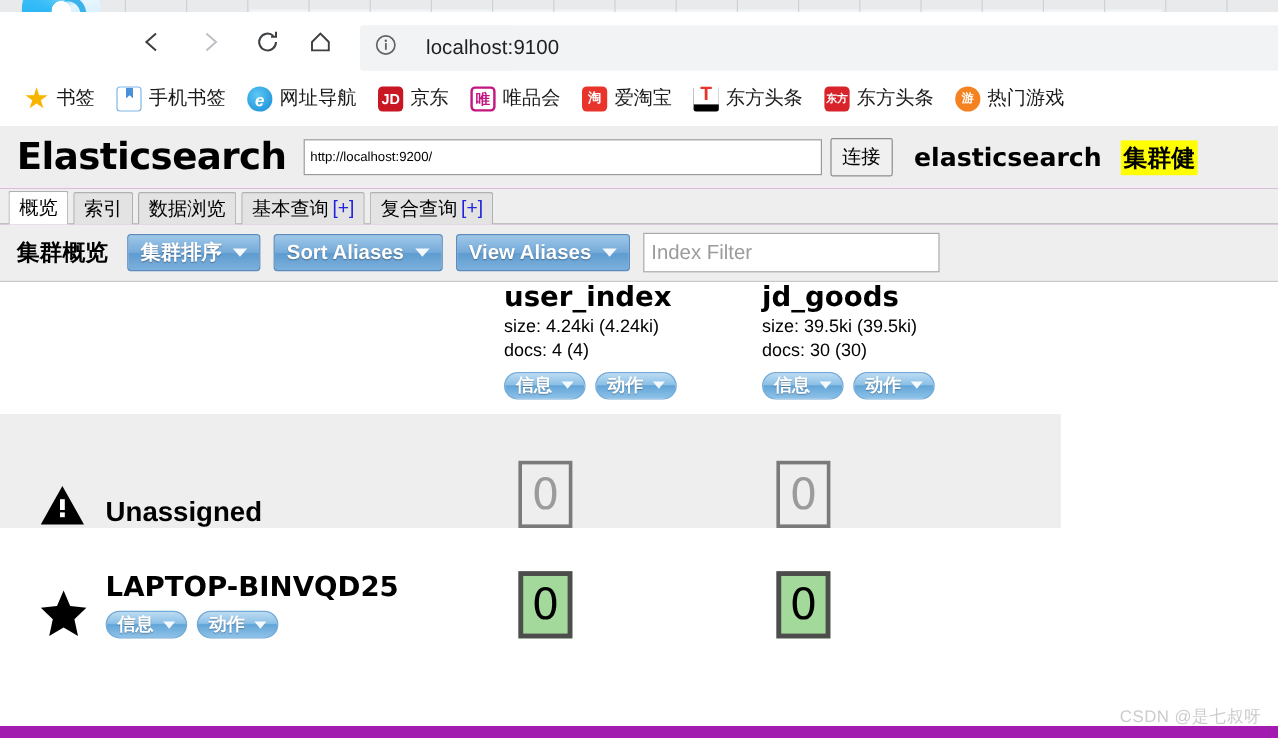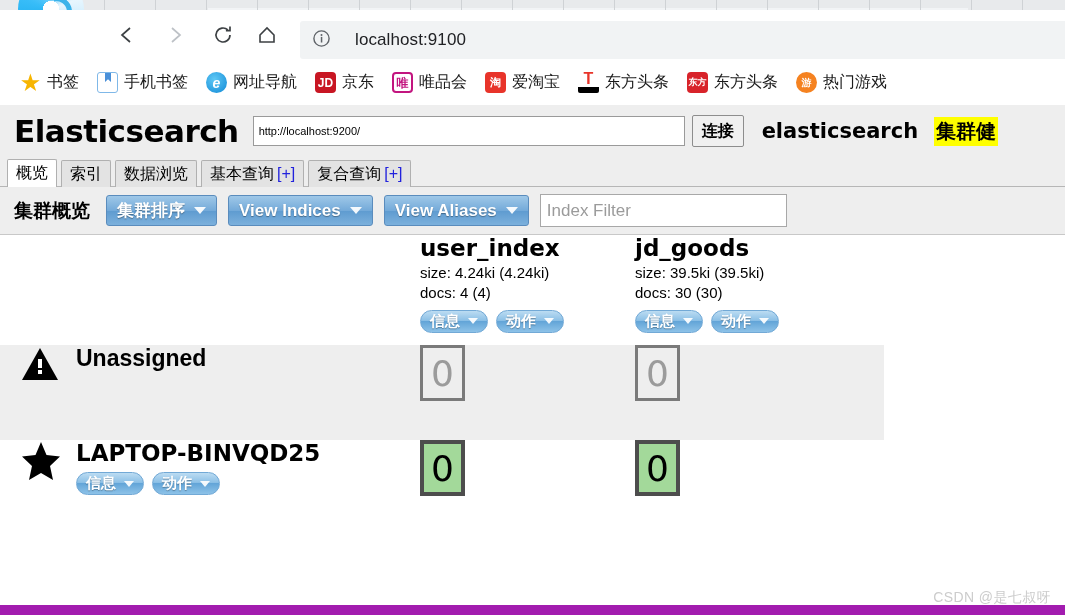--- a/index.html
+++ b/index.html
@@ -104,21 +104,21 @@
   }
   #es-cluster-url {
     margin-left: 14px; width: 432px; height: 30px;
     border: 1px solid #9a9a9a; background: #fff;
     font-size: 11px; color: #000; padding: 0 5px;
     font-family: "Liberation Sans", sans-serif;
   }
   #es-connect-btn {
     margin-left: 7px; height: 32px; padding: 4px 9px;
     border: 1px solid #8d8d8d; background: #f0f0f0; border-radius: 2px;
-    font-size: 16px; color: #000; cursor: pointer; font-weight: bold;
+    font-size: 16px; color: #000; cursor: pointer;
   }
   #es-cluster-name {
     margin-left: 18px; font-size: 21px; font-weight: bold; color: #000;
     font-family: "DejaVu Sans", sans-serif;
   }
   #es-health {
     margin-left: 16px; background: #ffff00; color: #000;
     font-size: 20px; font-weight: bold; padding: 1px 2px;
     white-space: nowrap;
   }
@@ -183,22 +183,22 @@
     height: 23px; padding: 0 9px; border-radius: 12px;
     background: linear-gradient(to bottom, #bcdcf2 0%, #8cc0e6 45%, #63a5d8 50%, #8dc2e8 100%);
     border: 1px solid #72a9d6;
     color: #ffffff; font-size: 15px; font-weight: bold;
     text-shadow: 0 1px 1px rgba(0,0,0,.3);
     cursor: pointer;
   }
   .pill .caret { border-top-width: 6px; border-left-width: 5px; border-right-width: 5px; }
 
   .cluster-row {
-    position: relative; display: flex; align-items: flex-start;
-    padding-left: 20px;
+    position: relative; display: flex; align-items: flex-end;
+    padding-left: 32px;
   }
   #row-unassigned { height: 95px; background: #eeeeee; width: 884px; }
   #row-node { height: 92px; background: #ffffff; }
 
   .row-icon { width: 56px; flex: 0 0 56px; display: flex; align-items: center; justify-content: flex-start; }
   .row-label-box { width: 344px; flex: 0 0 344px; }
   .row-label { font-size: 23px; font-weight: bold; color: #000; font-family: "DejaVu Sans", sans-serif; }
   #row-unassigned .row-label { font-family: "Liberation Sans", sans-serif; }
 
   .shard-cell { width: 215px; flex: 0 0 215px; }
@@ -358,21 +358,21 @@
     </div>
   </div>
 
   <div id="es-toolbar">
     <div id="es-toolbar-title">集群概览</div>
     <button class="blue-btn">
       <span>集群排序</span>
       <span class="caret"></span>
     </button>
     <button class="blue-btn">
-      <span>View Indices</span>
+      <span>Sort Aliases</span>
       <span class="caret"></span>
     </button>
     <button class="blue-btn">
       <span>View Aliases</span>
       <span class="caret"></span>
     </button>
     <input id="index-filter" placeholder="Index Filter" style="">
   </div>
 
   <div id="cluster-area">

